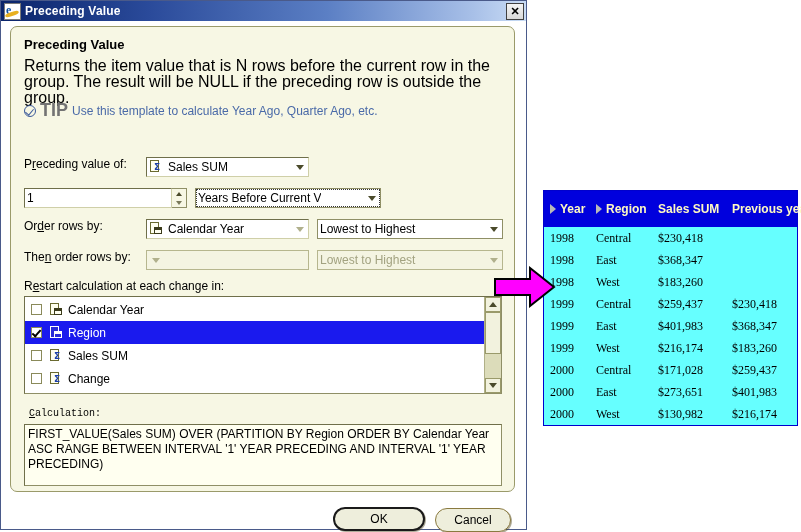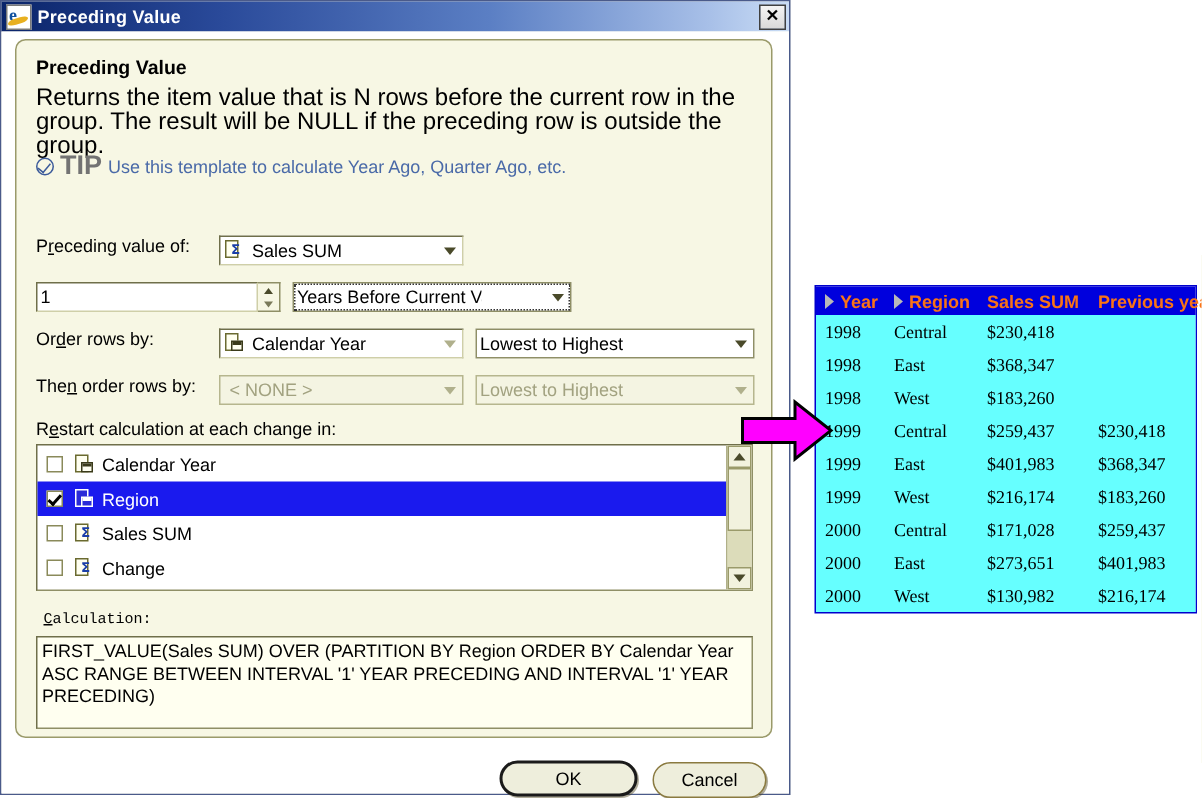--- a/index.html
+++ b/index.html
@@ -212,22 +212,22 @@
   #btn-ok{left:332px;top:486px;width:92px;}
   #btn-cancel{left:434px;top:487px;width:76px;}
 
   
   #result{
     position:absolute;left:543px;top:190px;width:255px;
     border:1px solid #0000cc;box-sizing:border-box;
     font-size:12px;
   }
   #res-head{
-    background:#0000dd;color:#f97316;font-weight:bold;
-    display:flex;height:19px;align-items:center;
+    background:#0000dd;color:#fef9c3;font-weight:bold;
+    display:flex;height:36px;align-items:center;
     white-space:nowrap;
   }
   #res-head .c{display:flex;align-items:center;}
   .marker{
     width:0;height:0;border-top:5px solid transparent;border-bottom:5px solid transparent;
     border-left:6px solid #b9b9b9;margin-right:4px;flex:0 0 auto;
   }
   .rrow{display:flex;background:#66ffff;height:22px;align-items:center;font-family:Liberation Serif, serif;}
   .c1{width:52px;padding-left:6px;box-sizing:border-box;}
   .c2{width:62px;box-sizing:border-box;}
@@ -313,21 +313,20 @@
           <span class="txt">Lowest to Highest</span>
           <span class="arrow">
               <span class="tri-d"></span>
             </span>
         </span>
       </div>
 
       <div class="frow" style="left:13px;top:223px;">
         <span class="flabel"><span>The</span><u>n</u><span> order rows by:</span></span>
         <span class="ctl disabled" style="width:163px;">
-          <span class="txt" style="padding-left:4px;">&lt; NONE &gt;</span>
           <span class="arrow">
               <span class="tri-d dis"></span>
             </span>
         </span>
         <span class="ctl disabled" style="width:186px;margin-left:8px;">
           <span class="txt">Lowest to Highest</span>
           <span class="arrow">
               <span class="tri-d dis"></span>
             </span>
         </span>

